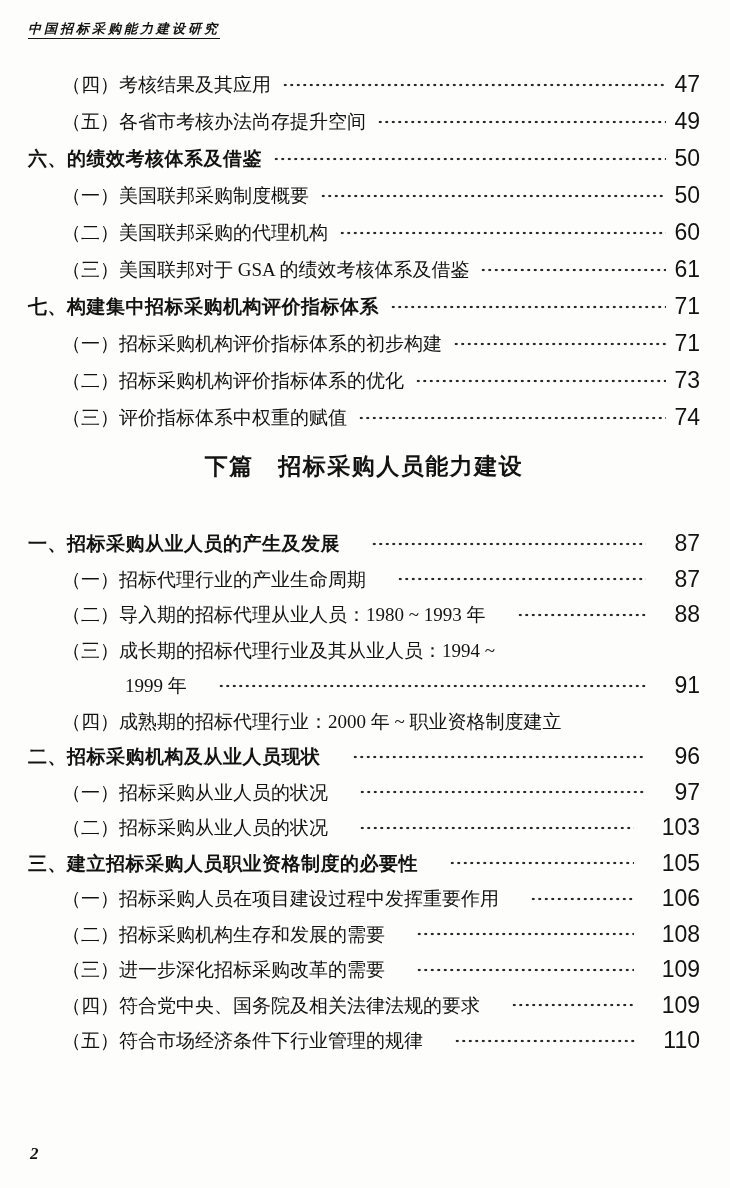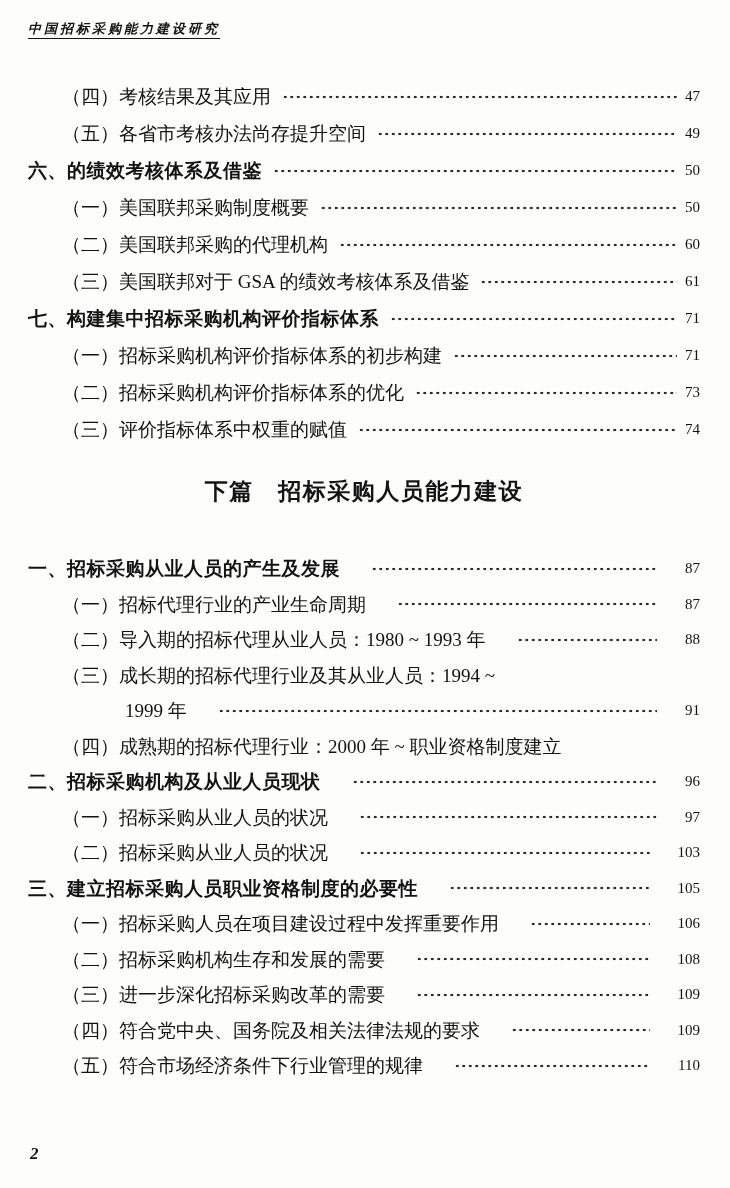--- a/index.html
+++ b/index.html
@@ -24,21 +24,21 @@
     letter-spacing: 3px;
     border-bottom: 1.5px solid #141414;
     white-space: nowrap;
   }
   .content {
     position: absolute;
     top: 66px;
     left: 28px;
     right: 30px;
   }
-  .toc-list { width: 100%; margin-top: 12px; }
+  .toc-list { width: 100%; }
   .toc-row {
     display: flex;
     align-items: center;
     font-size: 19px;
     line-height: 1;
   }
   .toc-upper .toc-row { height: 37px; }
   .toc-lower .toc-row { height: 35.5px; gap: 20px; }
   .toc-row.indent-1 {
     padding-left: 0;
@@ -57,33 +57,33 @@
     height: 20px;
     margin: 0 8px 0 11px;
     background-image: radial-gradient(circle, #2a2a2a 1.15px, transparent 1.55px);
     background-size: 6.5px 20px;
     background-repeat: repeat-x;
     background-position: left center;
     min-width: 12px;
   }
   .toc-page {
     flex: 0 0 auto;
-    font-size: 15px;
-    font-family: Liberation Serif, serif;
+    font-size: 23px;
+    font-family: Liberation Sans, sans-serif;
     font-weight: normal;
     letter-spacing: 0;
     text-align: center;
   }
   .section-title {
     text-align: center;
     font-family: "Liberation Sans", sans-serif;
     font-weight: bold;
     font-size: 23px;
     letter-spacing: 1.5px;
-    margin: 28px 0 44px 0;
+    margin: 15px 0 44px 0;
   }
   .folio {
     position: absolute;
     left: 30px;
     bottom: 24px;
     font-size: 17px;
     font-weight: bold;
     font-style: italic;
     font-family: "Liberation Serif", serif;
   }

